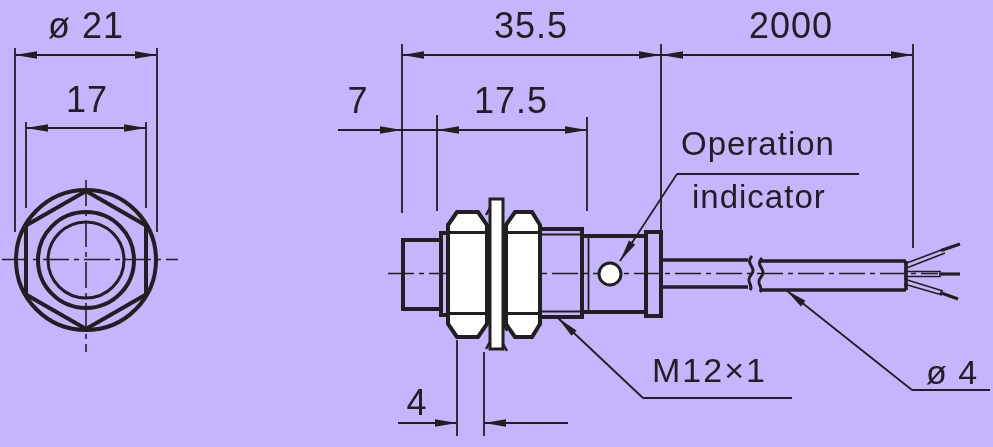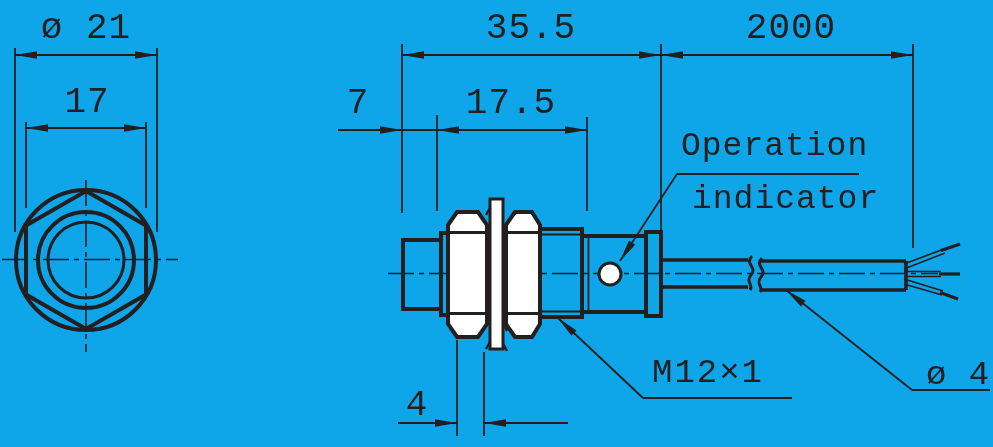--- a/index.html
+++ b/index.html
@@ -1,20 +1,20 @@
 <!DOCTYPE html>
 <html><head>
 <meta charset="utf-8">
 <style>
   html,body{margin:0;padding:0;background:#ffffff;}
   .canvas{
     position:relative;
     width:993px;height:447px;
-    background:#0ea5e9;
-    font-family:Liberation Mono, monospace;
+    background:#c4b5fd;
+    font-family:Liberation Sans, sans-serif;
     overflow:hidden;
   }
   svg{display:block;}
   .thick{stroke:#231f20;stroke-width:4;fill:none;stroke-linejoin:miter;stroke-linecap:butt;}
   .med{stroke:#231f20;stroke-width:3;fill:none;}
   .thin{stroke:#231f20;stroke-width:1.8;fill:none;stroke-linecap:butt;}
   .hair{stroke:#231f20;stroke-width:1.6;fill:none;}
   .center{stroke:#231f20;stroke-width:1.6;fill:none;stroke-dasharray:26 5 5 5;}
   .cable{stroke:#231f20;stroke-width:3.6;fill:none;}
   .tooth{stroke:#231f20;stroke-width:2.4;fill:none;}

